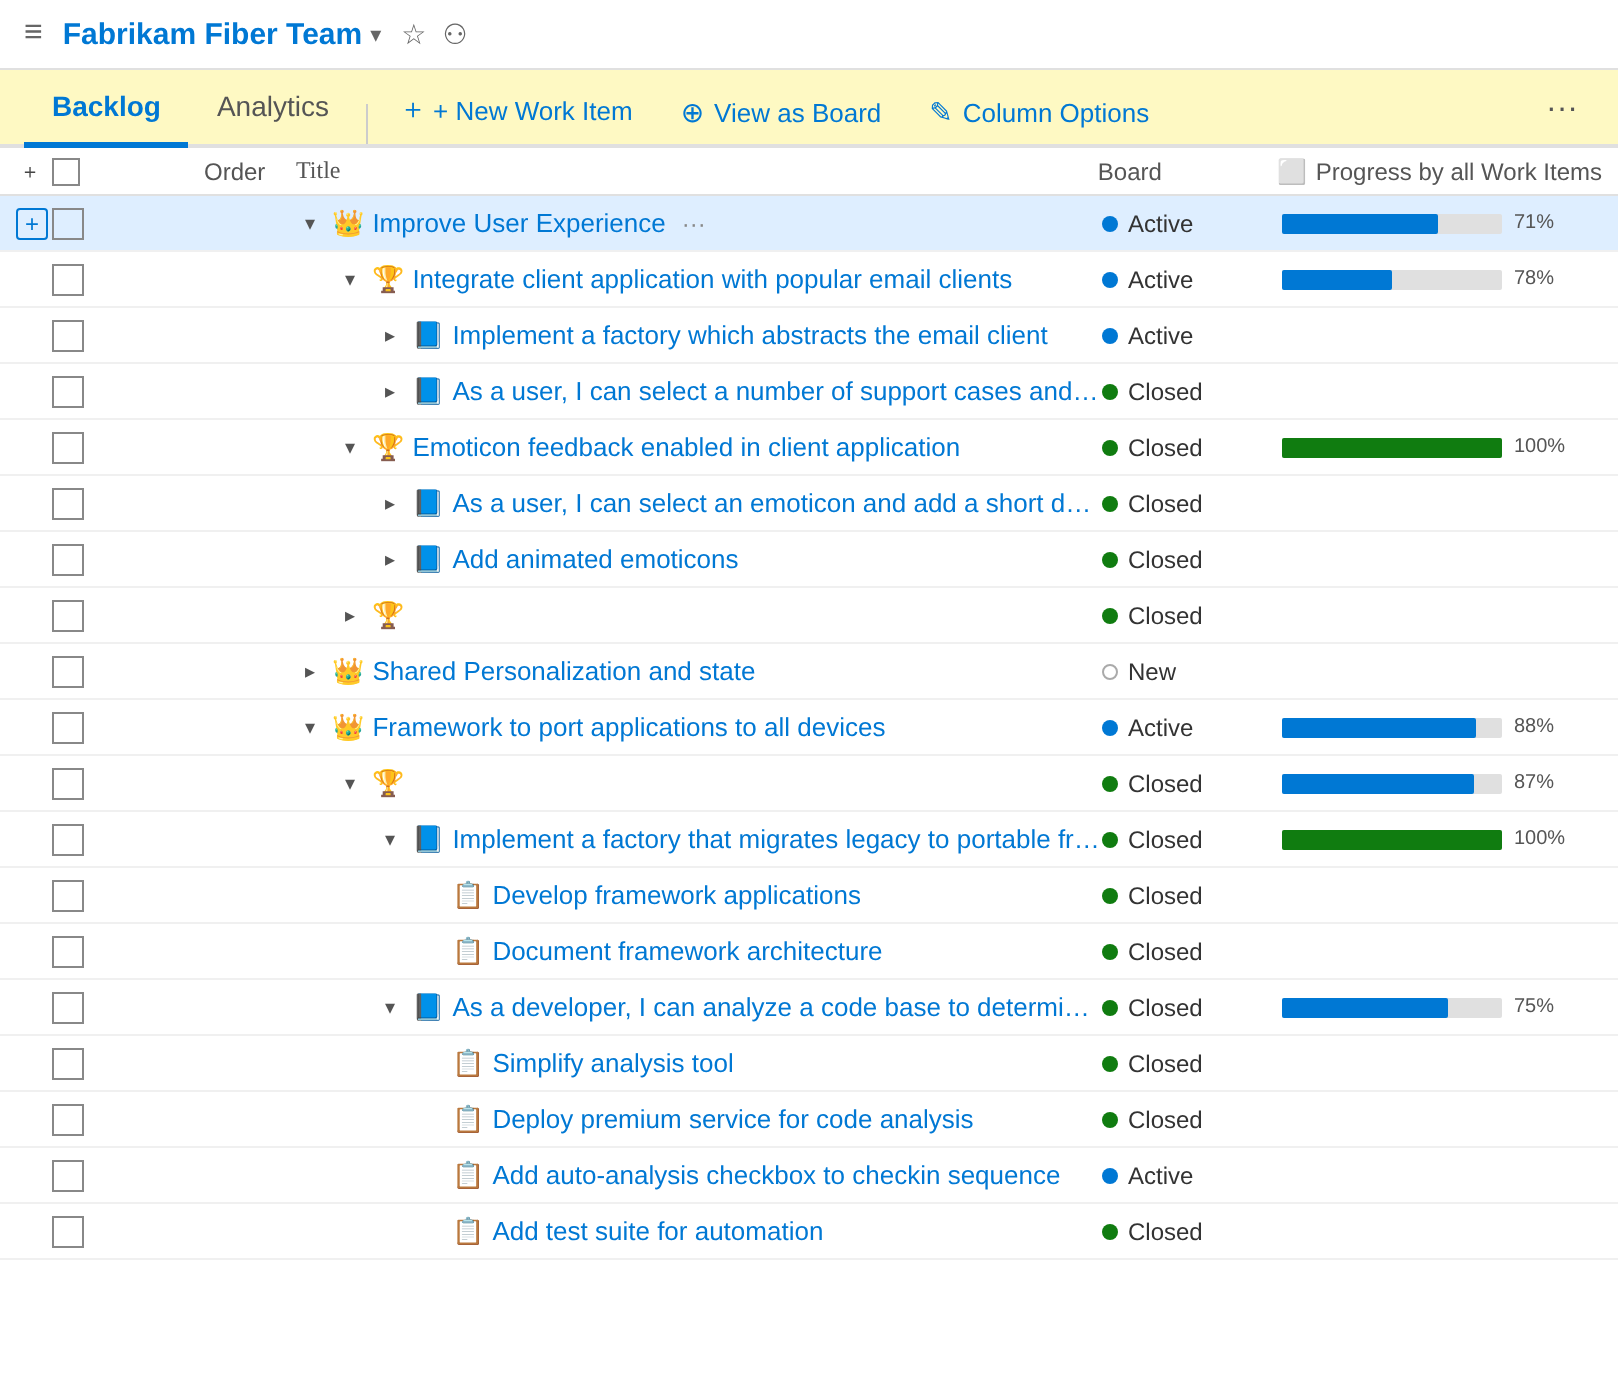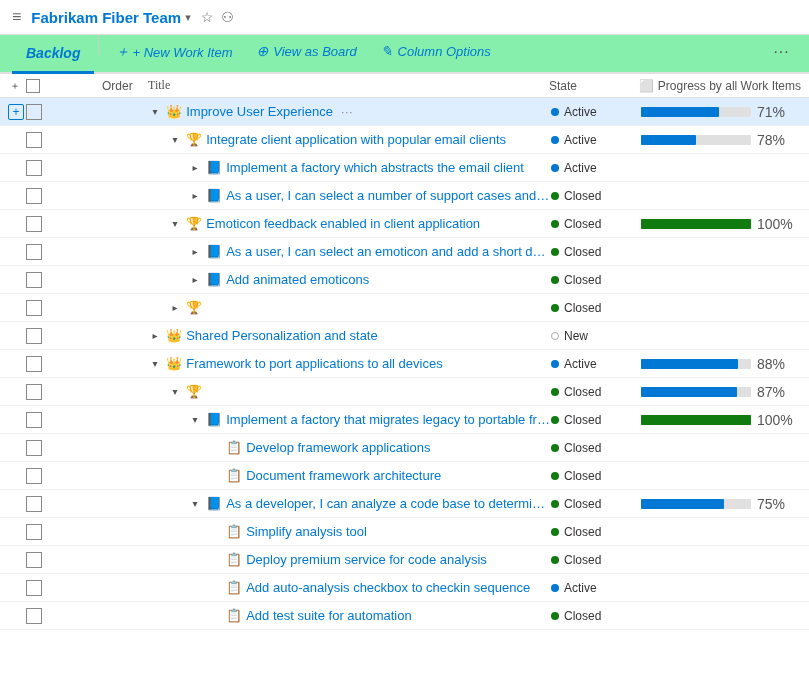--- a/index.html
+++ b/index.html
@@ -11,22 +11,22 @@
       background: #fff;
     }
     .top-bar .hamburger { margin-right: 10px; color: #666; font-size: 16px; }
     .top-bar .team-name { font-size: 15px; font-weight: 600; color: #0078d4; }
     .top-bar .chevron { color: #666; margin-left: 4px; font-size: 11px; }
     .top-bar .star-icon { margin-left: 10px; color: #666; font-size: 14px; }
     .top-bar .person-icon { margin-left: 8px; color: #666; font-size: 14px; }
 
     
     .nav-bar {
-      display: flex; align-items: flex-start; padding: 0 12px;
-      border-bottom: 2px solid #e0e0e0; background: #86efac; font-style: italic;
+      display: flex; align-items: flex-end; padding: 0 12px;
+      border-bottom: 2px solid #e0e0e0; background: #fef9c3;
     }
     .nav-item {
       padding: 10px 14px; font-size: 14px; cursor: pointer; color: #555;
       border-bottom: 3px solid transparent; margin-bottom: -2px;
     }
     .nav-item.active { color: #0078d4; border-bottom: 3px solid #0078d4; font-weight: 600; }
     .nav-divider { width: 1px; height: 20px; background: #ccc; margin: 0 4px; }
     .nav-action {
       display: flex; align-items: center; padding: 8px 12px; color: #0078d4;
       cursor: pointer; font-size: 13px; font-weight: 400;
@@ -76,21 +76,21 @@
 
     .state-dot { width: 8px; height: 8px; border-radius: 50%; flex-shrink: 0; }
     .dot-active { background: #0078d4; }
     .dot-closed { background: #107c10; }
 
     
     .progress-bar-wrap { width: 110px; height: 10px; background: #e0e0e0; border-radius: 1px; }
     .progress-bar-fill { height: 100%; border-radius: 1px; }
     .fill-blue { background: #0078d4; }
     .fill-green { background: #107c10; }
-    .progress-pct { font-size: 14px; color: #555; min-width: 30px; }
+    .progress-pct { font-size: 10px; color: #555; min-width: 30px; }
 
     .checkbox-cell {
       width: 16px; height: 16px; border: 1px solid #888; display: inline-block;
       flex-shrink: 0; cursor: pointer;
     }
 
     .header-checkbox { width: 14px; height: 14px; border: 1px solid #888; display: inline-block; cursor: pointer; }
     .header-expand { width: 14px; height: 14px; display: flex; align-items: center; justify-content: center; color: #444; font-size: 10px; cursor: pointer; }
   </style>
 </head>
@@ -99,20 +99,21 @@
 <div class="top-bar">
   <span class="hamburger">≡</span>
   <span class="team-name">Fabrikam Fiber Team</span>
   <span class="chevron">▾</span>
   <span class="star-icon">☆</span>
   <span class="person-icon" style="margin-left:8px;">⚇</span>
 </div>
 
 <div class="nav-bar">
   <div class="nav-item active">Backlog</div>
+  <div class="nav-item">Analytics</div>
   <div class="nav-divider"></div>
   <div class="nav-action">
     <span class="icon">＋</span>
     <span style="margin-left:-2px;">+ New Work Item</span>
   </div>
   <div class="nav-action">
     <span class="icon">⊕</span>
     <span>View as Board</span>
   </div>
   <div class="nav-action">
@@ -122,21 +123,21 @@
   <div class="nav-more">···</div>
 </div>
 
 <div class="table-header">
   <div class="col-controls">
     <span class="header-expand">＋</span>
     <span class="header-checkbox"></span>
   </div>
   <div class="col-order">Order</div>
   <div class="col-title">Title</div>
-  <div class="col-state">State</div>
+  <div class="col-state">Board</div>
   <div class="col-progress">
     <span class="prog-icon">⬜</span>
     <span>Progress by all Work Items</span>
   </div>
 </div>
 
 <div class="backlog-table" id="backlog-rows">
 <div class="row selected">
       <div class="row-controls">
         <div class="add-btn">+</div>

